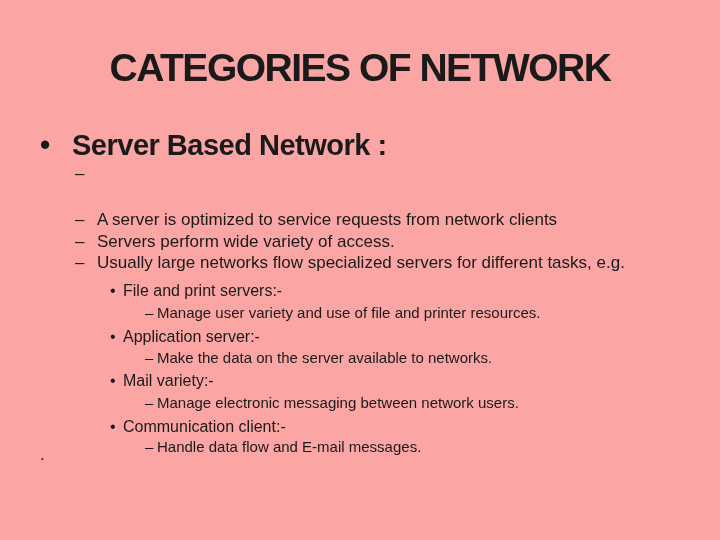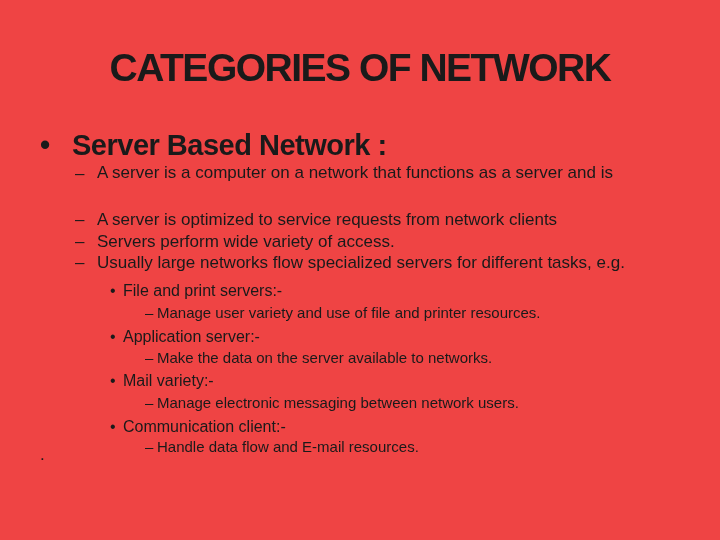--- a/index.html
+++ b/index.html
@@ -4,21 +4,21 @@
 <style>
   html, body {
     margin: 0;
     padding: 0;
     background: #ffffff;
   }
   .slide {
     position: relative;
     width: 720px;
     height: 540px;
-    background: #ef4444;
+    background: #fca5a5;
     color: #1a1a1a;
     font-family: "Liberation Sans", sans-serif;
     overflow: hidden;
   }
   .title {
     position: absolute;
     top: 46px;
     left: 0;
     width: 720px;
     text-align: center;
@@ -79,21 +79,20 @@
   <div class="title">CATEGORIES OF NETWORK</div>
 
   <div class="row heading-row">
     <span class="m">•</span>
     <span>Server Based Network :</span>
   </div>
 
   <div class="row lv2" style="top:163px">
     <span class="m">–</span>
     <div class="wrap2">
-      <span>A server is a computer on a network that functions as a server and is</span>
     </div>
   </div>
 
   <div class="row lv2" style="top:209px">
     <span class="m">–</span>
     <span>A server is optimized to service requests from network clients</span>
   </div>
 
   <div class="row lv2" style="top:231px">
     <span class="m">–</span>
@@ -135,18 +134,18 @@
     <span>Manage electronic messaging between network users.</span>
   </div>
 
   <div class="row lv3" style="top:416px">
     <span class="m">•</span>
     <span>Communication client:-</span>
   </div>
 
   <div class="row lv4" style="top:436px">
     <span class="m">–</span>
-    <span>Handle data flow and E-mail resources.</span>
+    <span>Handle data flow and E-mail messages.</span>
   </div>
 
   <div class="stray">.</div>
 
 </div>
 
 </body></html>

